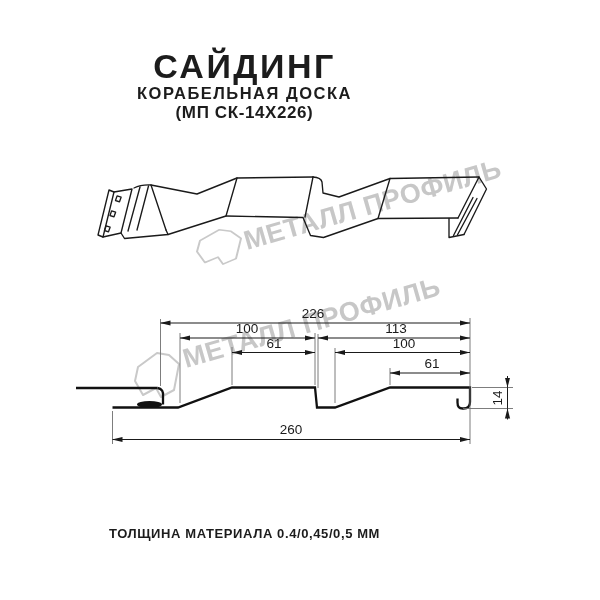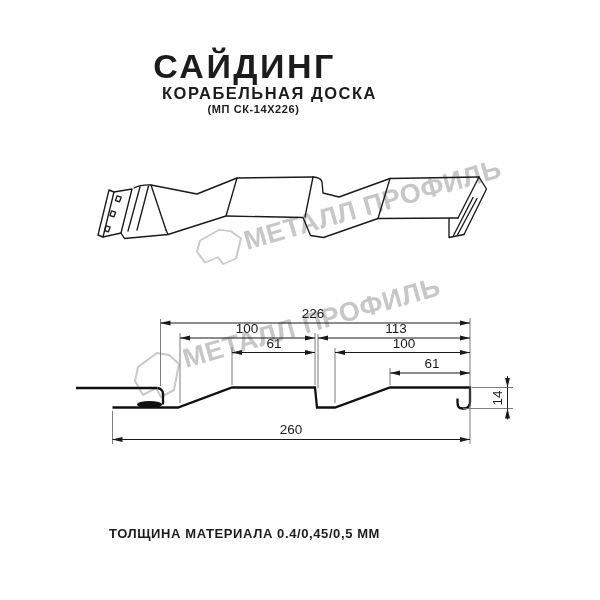--- a/index.html
+++ b/index.html
@@ -3,22 +3,22 @@
 <meta charset="utf-8">
 <style>
   html,body{margin:0;padding:0;}
   body{
     width:600px;height:600px;overflow:hidden;background:#ffffff;
     font-family:"Liberation Sans", sans-serif;color:#1c1c1c;position:relative;
   }
   .page{position:absolute;inset:0;background:#ffffff;}
   .hdr{position:absolute;left:0;width:489px;text-align:center;}
   .title{top:47px;font-size:34px;font-weight:800;letter-spacing:2.5px;}
-  .subtitle{top:84px;font-size:16.5px;font-weight:700;letter-spacing:1.5px;padding-left:25px;}
-  .model{top:103px;font-size:11px;font-weight:700;letter-spacing:.6px;margin-left:9px;}
+  .subtitle{top:84px;font-size:16.5px;font-weight:700;letter-spacing:1.5px;}
+  .model{top:103px;font-size:17px;font-weight:700;letter-spacing:.6px;}
   .footer{top:526px;font-size:13px;font-weight:700;letter-spacing:.6px;}
   svg{position:absolute;left:0;top:0;}
   .ln{stroke:#1a1a1a;stroke-width:1.35;fill:none;stroke-linejoin:round;stroke-linecap:round;}
   .prof{stroke:#111111;stroke-width:2.3;fill:none;stroke-linejoin:miter;stroke-linecap:butt;}
   .dim{stroke:#1a1a1a;stroke-width:1.05;fill:none;}
   .ext{stroke:#6e6e6e;stroke-width:0.9;fill:none;}
   .dtx{font-family:"Liberation Sans",sans-serif;font-size:13.5px;fill:#1a1a1a;}
   .wm{font-family:"Liberation Sans",sans-serif;font-weight:700;font-size:27px;fill:#c7c7c7;letter-spacing:.5px;}
   .wml{stroke:#c9c9c9;stroke-width:2;fill:none;stroke-linejoin:round;}
 </style>

